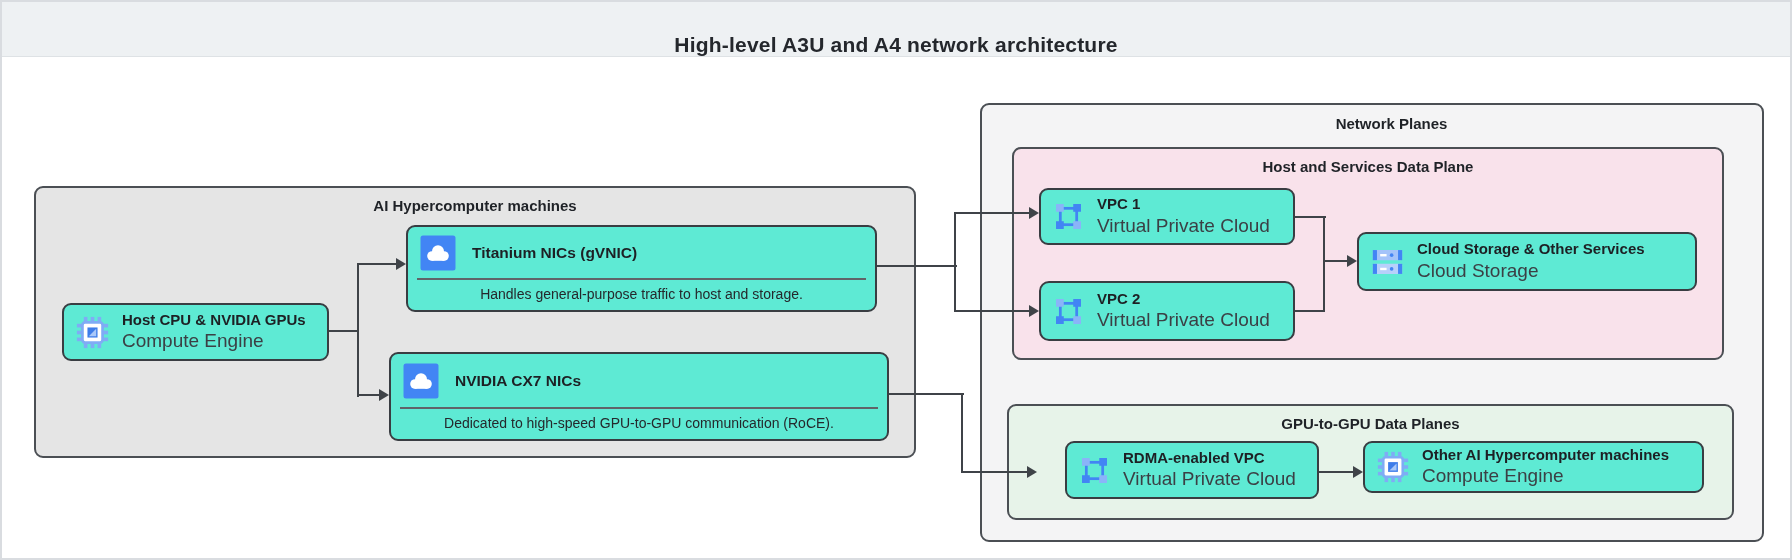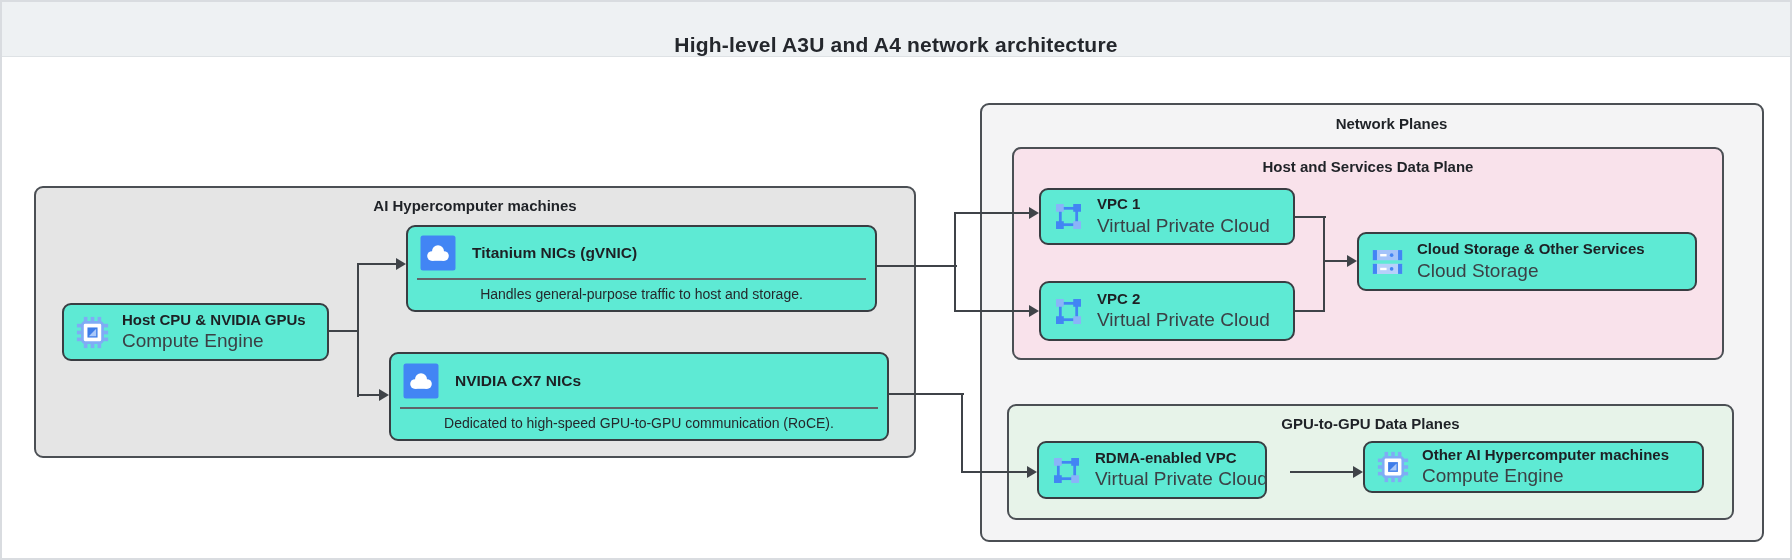--- a/index.html
+++ b/index.html
@@ -23,21 +23,21 @@
   .node,.nic{position:absolute;box-sizing:border-box;background:#5eead4;
              border:2px solid #393d42;border-radius:9px;z-index:3;}
   .node{display:flex;align-items:center;gap:13px;padding:0 8px 0 12px;}
   .t{display:flex;flex-direction:column;justify-content:center;line-height:1.3;}
   .title{font-size:15px;font-weight:bold;color:#1d2024;white-space:nowrap;}
   .sub{font-size:19px;color:#3b4045;white-space:nowrap;}
   #host{left:60px;top:301px;width:267px;height:58px;}
   #vpc1{left:1037px;top:186px;width:256px;height:57px;}
   #vpc2{left:1037px;top:279px;width:256px;height:60px;border-radius:10px;}
   #storage{left:1355px;top:230px;width:340px;height:59px;}
-  #rdma{left:1035px;top:439px;width:230px;height:58px;}
+  #rdma{left:1063px;top:439px;width:254px;height:58px;}
   #other{left:1361px;top:439px;width:341px;height:52px;}
   
   .nic{display:flex;flex-direction:column;}
   #titanium{left:404px;top:223px;width:471px;height:87px;}
   #cx7{left:387px;top:350px;width:500px;height:89px;}
   .nic-head{display:flex;align-items:center;gap:16px;padding-left:12px;flex:1;}
   .nic-title{font-size:15.5px;font-weight:bold;color:#1d2024;}
   .nic-hr{border:0;border-top:2px solid #606468;margin:0 9px;}
   .nic-desc{text-align:center;font-size:14px;color:#25282c;padding:6px 0 8px;}
   .ic{display:inline-flex;flex:none;}

